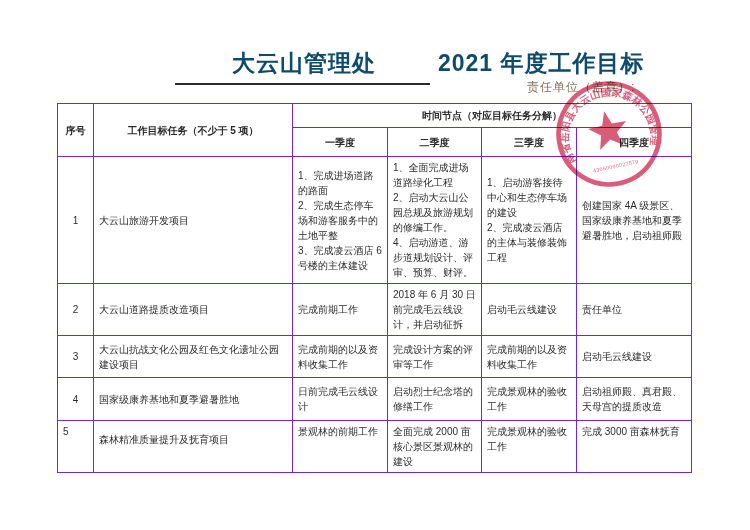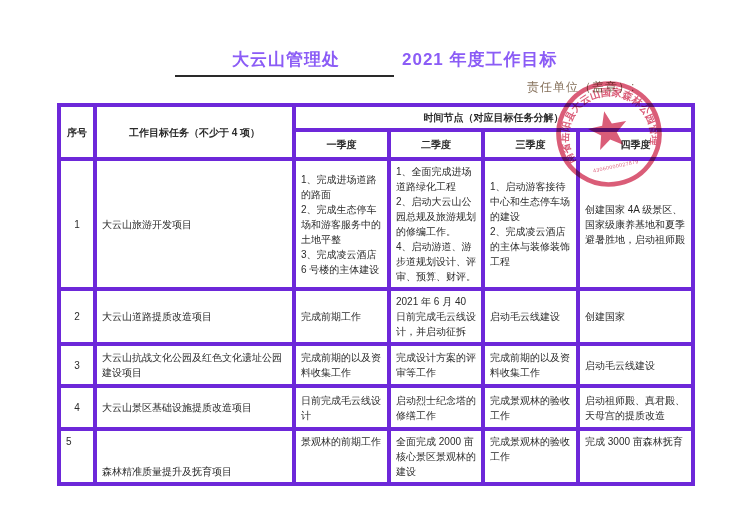--- a/index.html
+++ b/index.html
@@ -3,48 +3,48 @@
 <meta charset="utf-8">
 <style>
   html,body{margin:0;padding:0;}
   body{
     width:750px;height:530px;position:relative;background:#ffffff;
     font-family:"Liberation Sans","DejaVu Sans",sans-serif;
     color:#2b2b2b;overflow:hidden;
   }
   .doc-title{
     position:absolute;left:175px;top:48px;white-space:nowrap;
-    font-size:17px;font-weight:bold;color:#8b5cf6;letter-spacing:1px;text-decoration:underline;
+    font-size:23px;font-weight:bold;color:#0c4a6e;letter-spacing:1px;text-decoration:underline;
   }
   .title-unit{
     display:inline-block;border-bottom:2px solid #2a2a2a;
     padding:0 54px 4px 57px;
   }
   .title-rest{display:inline-block;margin-left:8px;}
   .resp{
     position:absolute;left:527px;top:79px;font-size:12px;color:#85705a;
     letter-spacing:1px;
   }
   table.goals{
     position:absolute;left:57px;top:103px;width:634px;
     border-collapse:collapse;table-layout:fixed;
   }
   table.goals td{
-    border:4px solid #6d28d9;font-size:10px;line-height:1.5;
+    border:1px solid #6d28d9;font-size:10px;line-height:1.5;
     padding:3px 5px;vertical-align:middle;white-space:pre-line;
     word-break:break-all;
   }
   td.hc{text-align:center;font-weight:bold;padding:2px 3px;}
   td.num{text-align:center;}
   td.task{padding:3px 8px;}
   tr.hr1{height:24px;} tr.hr2{height:29px;}
   tr.r1{height:115px;} tr.r2{height:46px;} tr.r3{height:42px;}
   tr.r4{height:43px;} tr.r5{height:51px;}
   tr.r5 td{vertical-align:top;}
-  tr.r5 td.task{padding-top:33px;}
+  tr.r5 td.task{padding-top:11px;}
   tr.r5 td.num{text-align:left;padding-left:5px;}
   .seal{
     position:absolute;left:553px;top:78px;width:112px;height:112px;
     mix-blend-mode:multiply;opacity:0.93;pointer-events:none;
   }
   .seal text{fill:#d8506e;font-family:"Liberation Sans","DejaVu Sans",sans-serif;}
 </style>
 </head>
 <body>
 
@@ -57,21 +57,21 @@
     <col style="width:36px">
       <col style="width:199px">
       <col style="width:95px">
     <col style="width:94px">
       <col style="width:95px">
       <col style="width:115px">
   </colgroup>
   <tbody>
     <tr class="hr1">
       <td class="hc" rowspan="2">序号</td>
-      <td class="hc" rowspan="2">工作目标任务（不少于 4 项）</td>
+      <td class="hc" rowspan="2">工作目标任务（不少于 5 项）</td>
       <td class="hc" colspan="4">时间节点（对应目标任务分解）</td>
     </tr>
     <tr class="hr2">
       <td class="hc">一季度</td>
       <td class="hc">二季度</td>
       <td class="hc">三季度</td>
       <td class="hc">四季度</td>
     </tr>
 
     <tr class="r1">
@@ -84,35 +84,35 @@
 2、启动大云山公园总规及旅游规划的修编工作。
 4、启动游道、游步道规划设计、评审、预算、财评。</td>
       <td>1、启动游客接待中心和生态停车场的建设
 2、完成凌云酒店的主体与装修装饰工程</td>
       <td>创建国家 4A 级景区、国家级康养基地和夏季避暑胜地，启动祖师殿</td>
     </tr>
     <tr class="r2">
       <td class="num">2</td>
       <td class="task">大云山道路提质改造项目</td>
       <td>完成前期工作</td>
-      <td>2021 年 6 月 40 日前完成毛云线设计，并启动征拆</td>
+      <td>2018 年 6 月 30 日前完成毛云线设计，并启动征拆</td>
       <td>启动毛云线建设</td>
-      <td>创建国家</td>
+      <td>责任单位</td>
     </tr>
     <tr class="r3">
       <td class="num">3</td>
       <td class="task">大云山抗战文化公园及红色文化遗址公园建设项目</td>
       <td>完成前期的以及资料收集工作</td>
       <td>完成设计方案的评审等工作</td>
       <td>完成前期的以及资料收集工作</td>
       <td>启动毛云线建设</td>
     </tr>
     <tr class="r4">
       <td class="num">4</td>
-      <td class="task">大云山景区基础设施提质改造项目</td>
+      <td class="task">国家级康养基地和夏季避暑胜地</td>
       <td>日前完成毛云线设计</td>
       <td>启动烈士纪念塔的修缮工作</td>
       <td>完成景观林的验收工作</td>
       <td>启动祖师殿、真君殿、天母宫的提质改造</td>
     </tr>
     <tr class="r5">
       <td class="num">5</td>
       <td class="task">森林精准质量提升及抚育项目</td>
       <td>景观林的前期工作</td>
       <td>全面完成 2000 亩核心景区景观林的建设</td>

